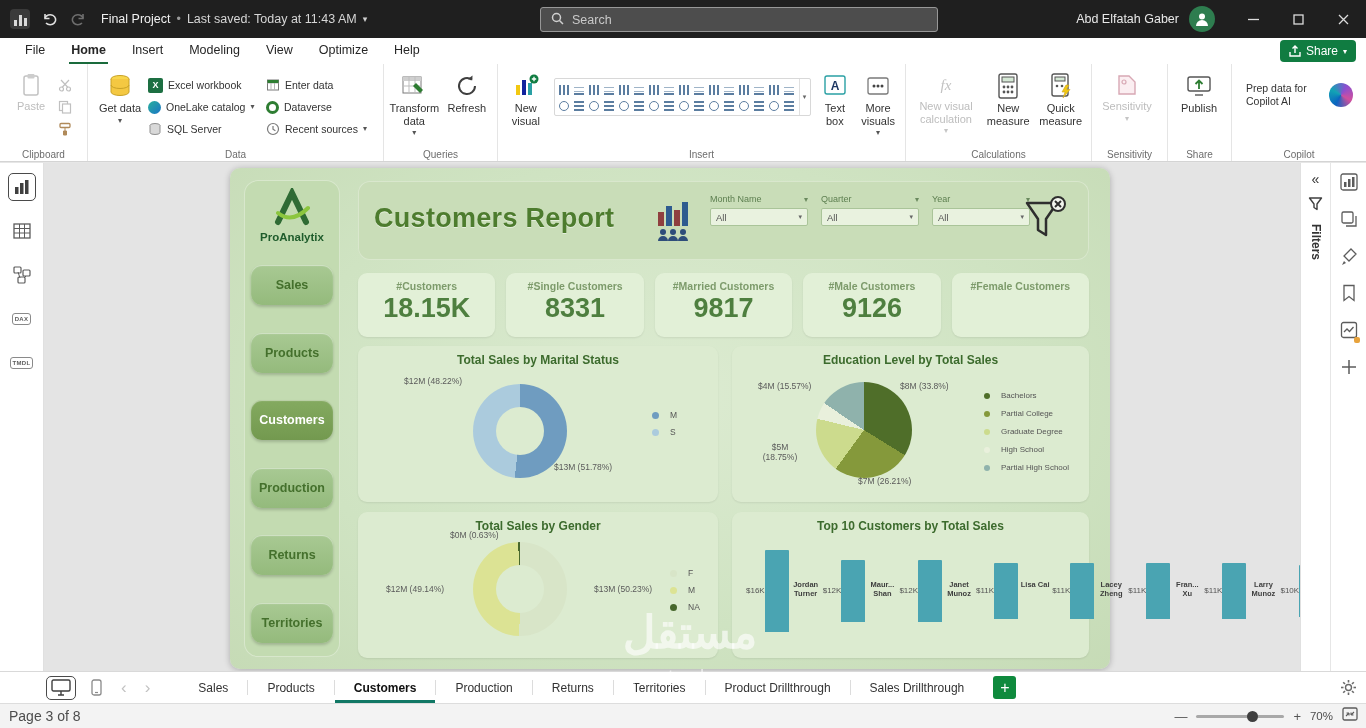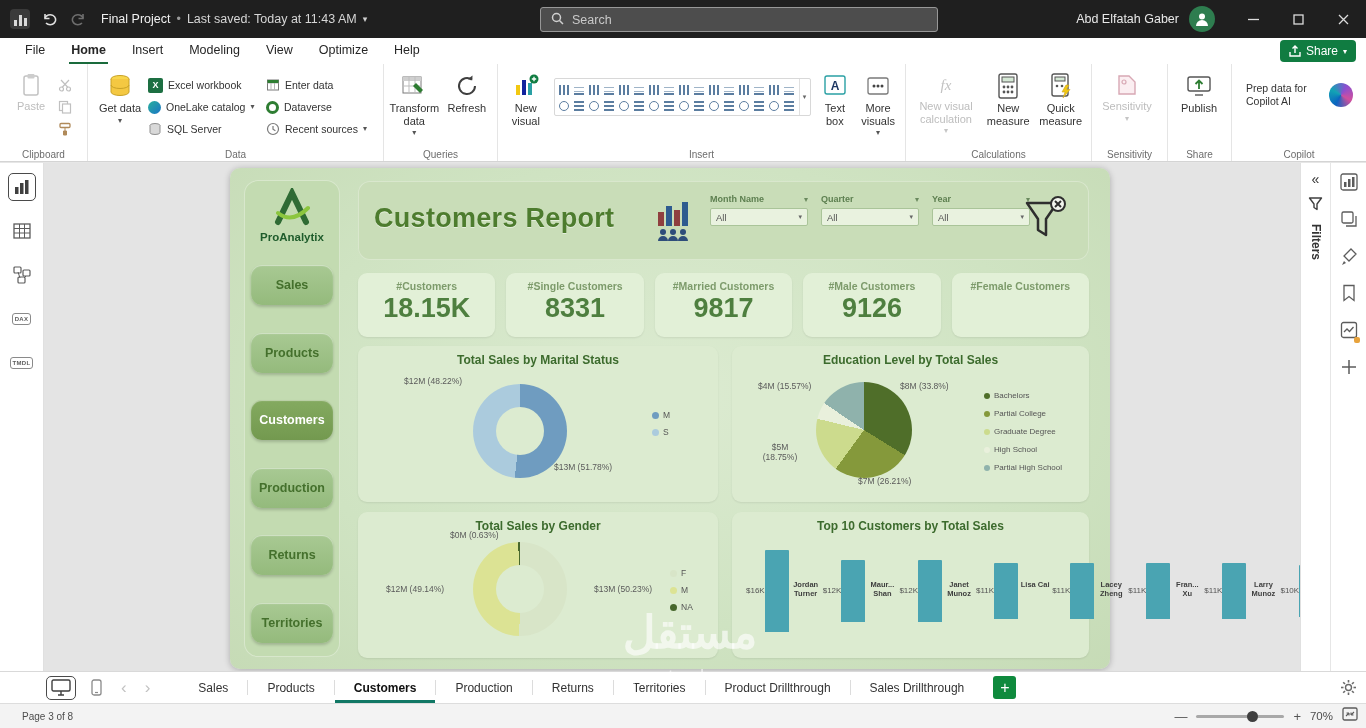--- a/index.html
+++ b/index.html
@@ -74,21 +74,21 @@
 .logo-text{font-size:11.5px;font-weight:800;color:#1f5c2c;margin-top:1px}
 .navbtn{position:absolute;left:7px;width:82px;height:40px;border-radius:11px;background:linear-gradient(#a8c993,#94ba7c);color:#44702c;font-size:12.5px;font-weight:700;display:flex;align-items:center;justify-content:center;box-shadow:0 2px 3px rgba(0,0,0,.18),inset 0 1px 1px rgba(255,255,255,.5);cursor:pointer}
 .navbtn.active{background:linear-gradient(#84aa60,#73994f);color:#fff}
 
 .header-card{position:absolute;left:128px;top:13px;width:731px;height:79px;background:#c9ddb8;border-radius:12px;box-shadow:inset 0 0 0 1px rgba(255,255,255,.3)}
 .dash-title{position:absolute;left:16px;top:22px;font-size:27px;font-weight:800;color:#4d7c2e;letter-spacing:.3px;text-shadow:0 1px 0 rgba(255,255,255,.5)}
 .title-icon{position:absolute;left:296px;top:17px}
 .slicers{position:absolute;left:352px;top:13px;display:flex;gap:13px}
 .slicer{width:98px}
 .slabel-row{display:flex;align-items:center;justify-content:space-between}
-.slabel{font-size:9px;font-weight:700;color:#5d7f50}
+.slabel{font-size:9px;font-weight:400;color:#5d7f50}
 .schev{font-size:8px;color:#6b8a5e}
 .sval{margin-top:4px;height:18px;background:#e9f2df;border:1px solid #aac499;border-radius:2px;display:flex;align-items:center;justify-content:space-between;padding:0 5px}
 .svtext{font-size:9.5px;color:#555}
 .svchev{font-size:7px;color:#666}
 .funnel-btn{position:absolute;right:22px;top:14px}
 
 .kpis{position:absolute;left:128px;top:105px;width:731px;height:64px;display:flex;gap:11px}
 .kpi{flex:1;background:#e2f0d7;border-radius:9px;text-align:center;padding-top:7px;box-shadow:0 1px 2px rgba(0,0,0,.08)}
 .kpi-label{font-size:10.5px;font-weight:600;color:#7d9b6b}
 .kpi-value{font-size:27px;font-weight:800;color:#4e7f3f;margin-top:1px}
@@ -97,21 +97,21 @@
 .c1{left:128px;top:178px;width:360px;height:156px}
 .c2{left:502px;top:178px;width:357px;height:156px}
 .c3{left:128px;top:344px;width:360px;height:146px}
 .c4{left:502px;top:344px;width:357px;height:146px}
 .ctitle{position:absolute;top:7px;left:0;right:0;text-align:center;font-size:12px;font-weight:700;color:#3c6b2d}
 .donut,.pie{position:absolute;border-radius:50%}
 .hole{position:absolute;inset:23px;background:#dcebd0;border-radius:50%}
 .clbl{position:absolute;font-size:8.5px;color:#5a5a5a;white-space:nowrap}
 .clbl.wrap{white-space:normal;width:48px;text-align:center;line-height:10px}
 .legend{position:absolute;display:flex;flex-direction:column;gap:7px}
-.litem{display:flex;align-items:center;gap:4px}
+.litem{display:flex;align-items:center;gap:11px}
 .ldot{width:7px;height:7px;border-radius:50%;flex:none}
 .lname{font-size:8.5px;color:#555;white-space:nowrap}
 .legend.small{gap:9px}
 .legend.small .ldot{width:6px;height:6px}
 .legend.small .lname{font-size:8px}
 
 .bars{position:absolute;left:14px;right:8px;top:16px;bottom:4px;display:flex}
 .bslot{flex:1;display:flex;flex-direction:row;justify-content:flex-end;align-items:center}
 .bval{font-size:8px;color:#555;margin-bottom:2px}
 .bbar{width:24px;border-radius:1px 1px 0 0}
@@ -124,21 +124,21 @@
 .page-tabs{display:flex;align-items:center;height:100%;margin-left:14px}
 .ptab{height:100%;display:flex;align-items:center;padding:0 19px;font-size:12px;color:#333;position:relative;cursor:pointer;white-space:nowrap}
 .ptab.active{font-weight:700;color:#111}
 .ptab.active::after{content:"";position:absolute;left:0;right:0;bottom:0;height:3px;background:#117865}
 .tsep{width:1px;height:15px;background:#dcdcdc}
 .newpage{width:23px;height:23px;background:#0f8a3d;border-radius:3px;color:#fff;font-size:16px;display:flex;align-items:center;justify-content:center;margin-left:10px}
 .tab-gear{position:absolute;right:9px;top:7px}
 
 
 .statusbar{position:absolute;left:0;right:0;top:703px;height:25px;background:#f3f3f3;border-top:1px solid #ddd;display:flex;align-items:center;z-index:15}
-.page-info{font-size:10px;color:#4d4d4d;padding-left:22px}
+.page-info{font-size:14px;color:#4d4d4d;padding-left:9px}
 .zoomctl{position:absolute;right:8px;display:flex;align-items:center;gap:9px}
 .zsign{font-size:13px;color:#555}
 .ztrack{position:relative;width:88px;height:3px;background:#a8a8a8;border-radius:2px}
 .zknob{position:absolute;left:58%;top:-4px;width:11px;height:11px;border-radius:50%;background:#3f3f3f}
 .zlevel{font-size:11.5px;color:#4d4d4d}
 
 
 .watermark{position:absolute;left:570px;top:606px;width:240px;text-align:center;z-index:40;pointer-events:none;color:rgba(255,255,255,.62)}
 .wm1{font-size:45px;font-weight:700}
 .wm2{font-size:21px;margin-top:6px;letter-spacing:1px;color:rgba(255,255,255,.55)}

